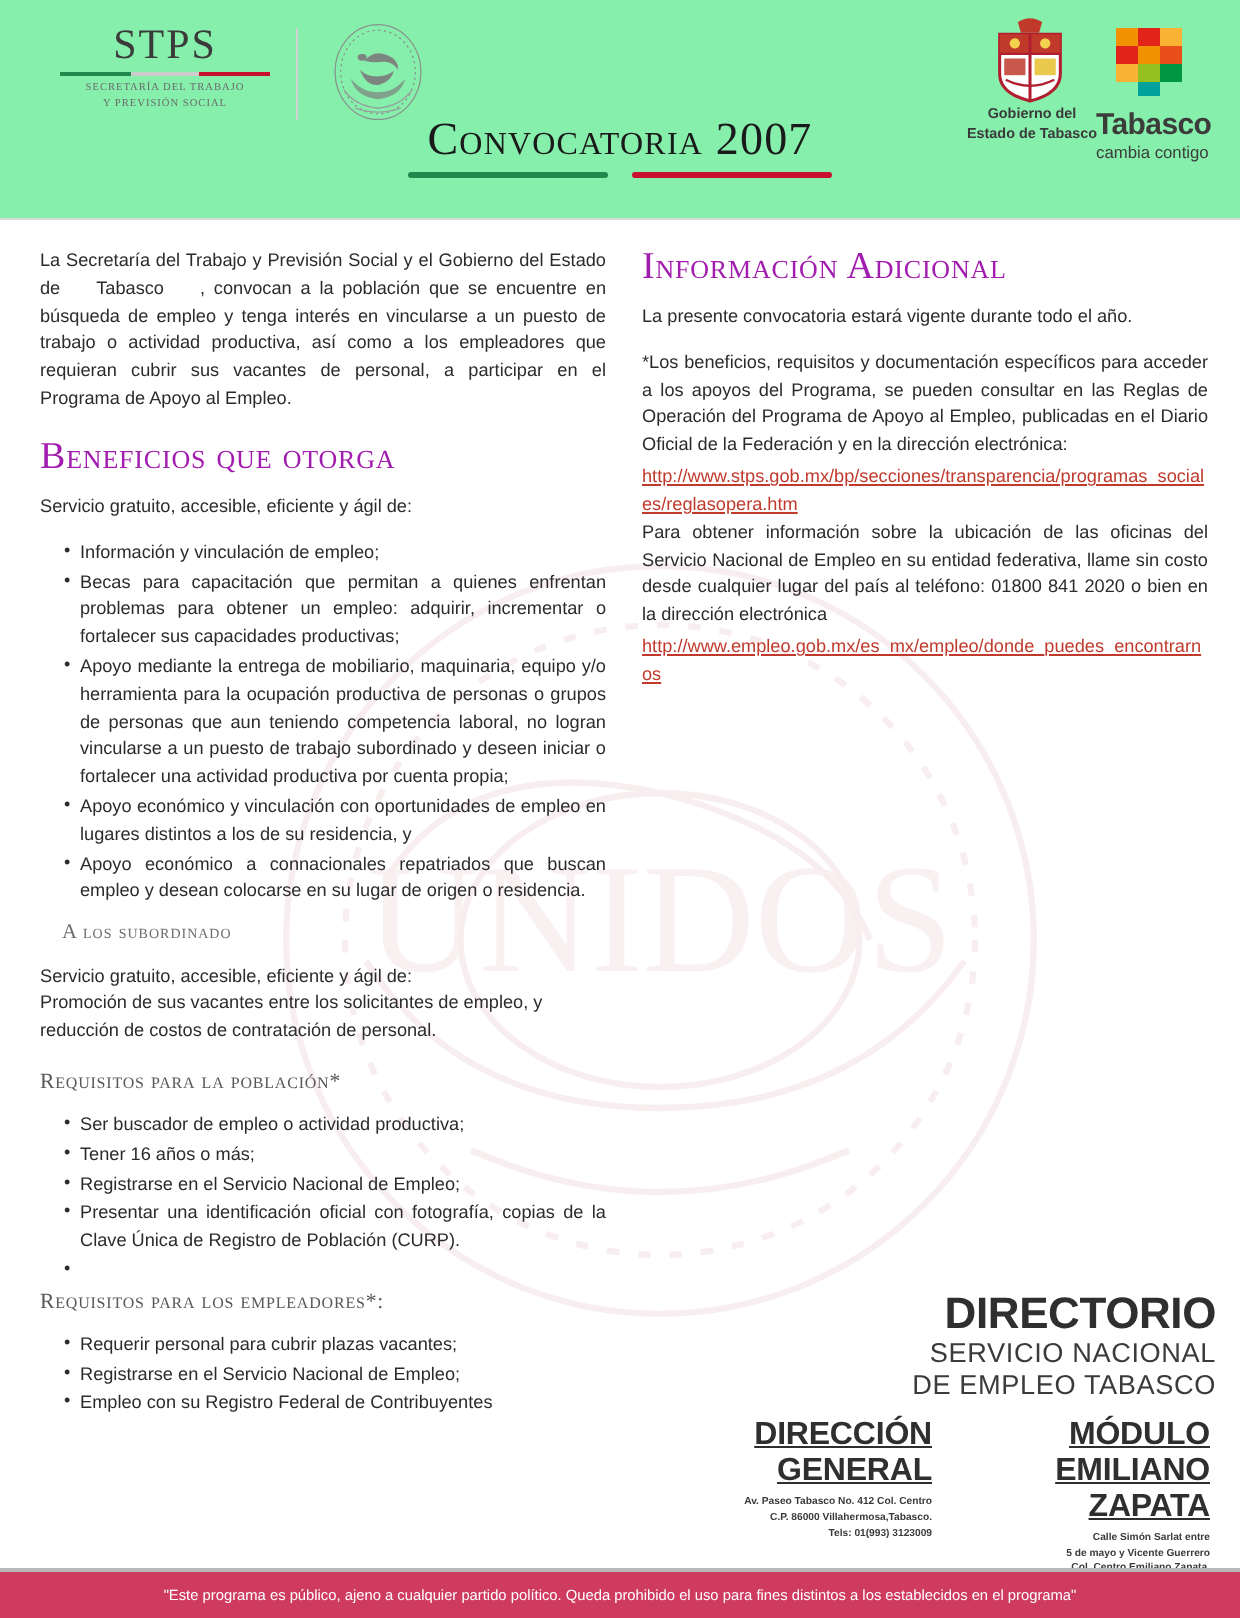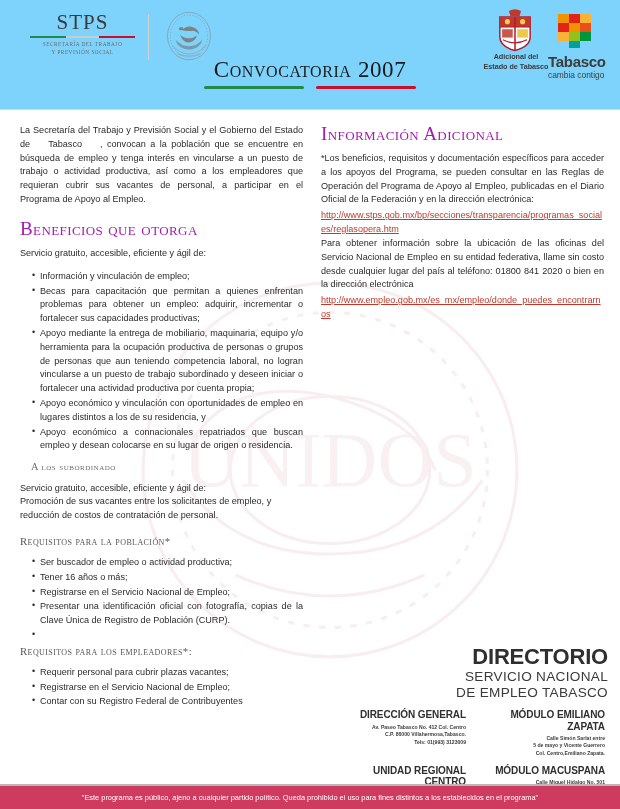--- a/index.html
+++ b/index.html
@@ -12,21 +12,21 @@
     font-family: "Liberation Sans", sans-serif;
     color: #231f20;
     position: relative;
     overflow: hidden;
   }
 
   
   .header {
     position: relative;
     height: 110px;
-    background: #7dd3fc;
+    background: #86efac;
     border-bottom: 1px solid #d9d9d9;
   }
   .logo-stps {
     position: absolute;
     left: 30px; top: 12px;
     width: 105px; text-align: center;
   }
   .logo-stps .stps-word {
     font-family: "Liberation Serif", serif;
     font-size: 21px;
@@ -223,25 +223,26 @@
     line-height: 1.12;
     margin-top: 1px;
   }
   .dir-grid {
     display: flex;
     flex-wrap: wrap;
     margin-top: 9px;
   }
   .dir-cell { width: 50%; padding: 0 3px; margin-bottom: 7px; }
   .dir-name {
-    font-size: 10px;
+    font-size: 16px;
     font-weight: bold;
     color: #2f2f2f;
     line-height: 1.12;
     letter-spacing: -0.1px;
+    text-decoration: underline;
   }
   .dir-addr {
     font-size: 5.1px;
     font-weight: bold;
     color: #3a3a3a;
     line-height: 1.5;
     margin-top: 3px;
   }
 
   
@@ -303,21 +304,21 @@
     <path d="M10 25 h40" stroke="#b11e2f" stroke-width="1.5"></path>
     <rect x="13" y="28" width="14" height="11" fill="#c0392b" opacity=".85"></rect>
     <rect x="33" y="28" width="14" height="11" fill="#e8c33a" opacity=".9"></rect>
     <circle cx="20" cy="18" r="3.4" fill="#f2d14f"></circle>
     <circle cx="40" cy="18" r="3.4" fill="#f2d14f"></circle>
     <path d="M22 4 q8-5 16 0 l-2 7 h-12 z" fill="#c0392b"></path>
     <path d="M14 42 q16 8 32 0" stroke="#b11e2f" stroke-width="1.5" fill="none"></path>
   </svg>
 
   <div class="gob-tab-text">
-    <div>Adicional del</div>
+    <div>Gobierno del</div>
     <div>Estado de Tabasco</div>
   </div>
 
   <div class="logo-tabasco-brand">
     <svg class="tab-t-wrap" viewBox="0 0 46 34">
       <rect x="8" y="0" width="11" height="9" fill="#f39200"></rect>
       <rect x="19" y="0" width="11" height="9" fill="#e2231a"></rect>
       <rect x="30" y="0" width="11" height="9" fill="#f9b233"></rect>
       <rect x="8" y="9" width="11" height="9" fill="#e2231a"></rect>
       <rect x="19" y="9" width="11" height="9" fill="#f39200"></rect>
@@ -386,28 +387,29 @@
         <li>Registrarse en el  Servicio Nacional de Empleo;</li>
         <li>Presentar una identificación oficial con fotografía, copias de la Clave Única de Registro de Población (CURP).</li>
         <li class="empty"></li>
       </ul>
 
       <div class="heading-grey-dark" style="margin-top:4px">Requisitos para los empleadores*:</div>
 
       <ul class="bullets">
         <li>Requerir personal para cubrir plazas vacantes;</li>
         <li>Registrarse en el Servicio Nacional de Empleo;</li>
-        <li>Contar con su Registro Federal de Contribuyentes</li>
+        <li>Empleo con su Registro Federal de Contribuyentes</li>
       </ul>
     </div>
 
     <div class="col-right">
 
       <div class="heading-red" style="margin-top:0">Información Adicional</div>
 
+      <p class="para nj">La presente convocatoria estará vigente durante todo el año.</p>
 
       <p class="para" style="margin-bottom:2px">*Los beneficios, requisitos y documentación específicos para acceder a los apoyos del Programa, se pueden consultar en las Reglas de Operación del Programa de Apoyo al Empleo, publicadas en el Diario Oficial de la Federación y en la dirección electrónica:</p>
 
       <a class="link" href="#">http://www.stps.gob.mx/bp/secciones/transparencia/programas_sociales/reglasopera.htm</a>
 
 
       <p class="para" style="margin-bottom:2px">Para obtener información sobre la ubicación de las oficinas del Servicio Nacional de Empleo en su entidad federativa, llame sin costo desde cualquier lugar del país al teléfono: 01800 841 2020 o bien en la dirección electrónica</p>
 
       <a class="link" href="#">http://www.empleo.gob.mx/es_mx/empleo/donde_puedes_encontrarnos</a>
     </div>

